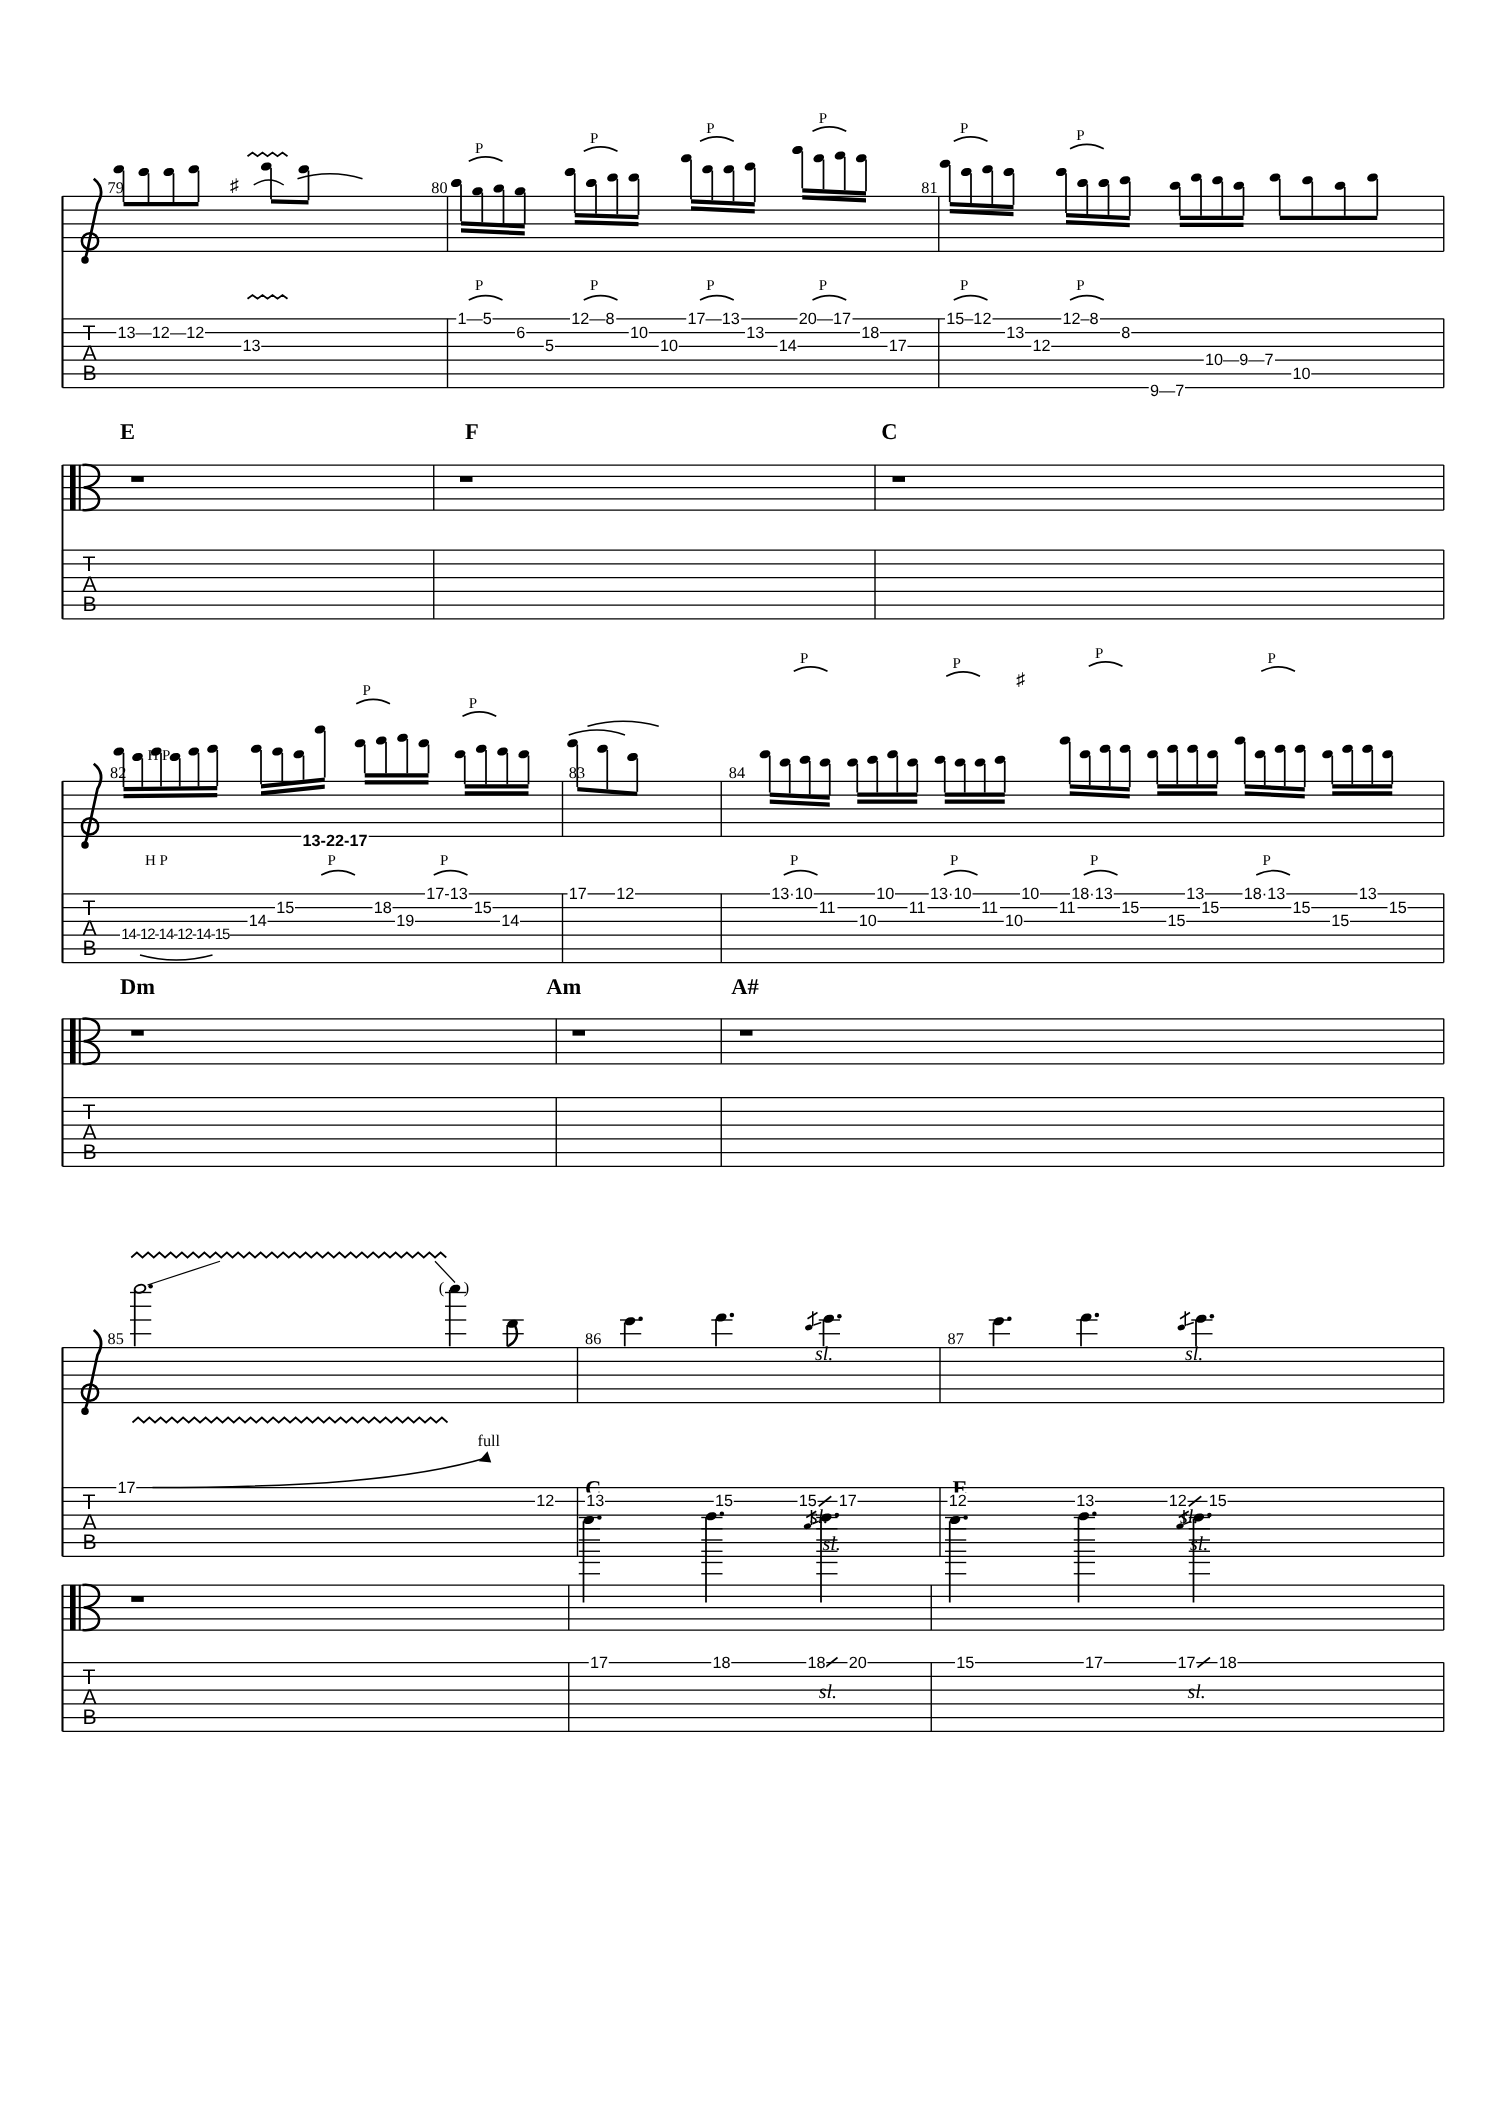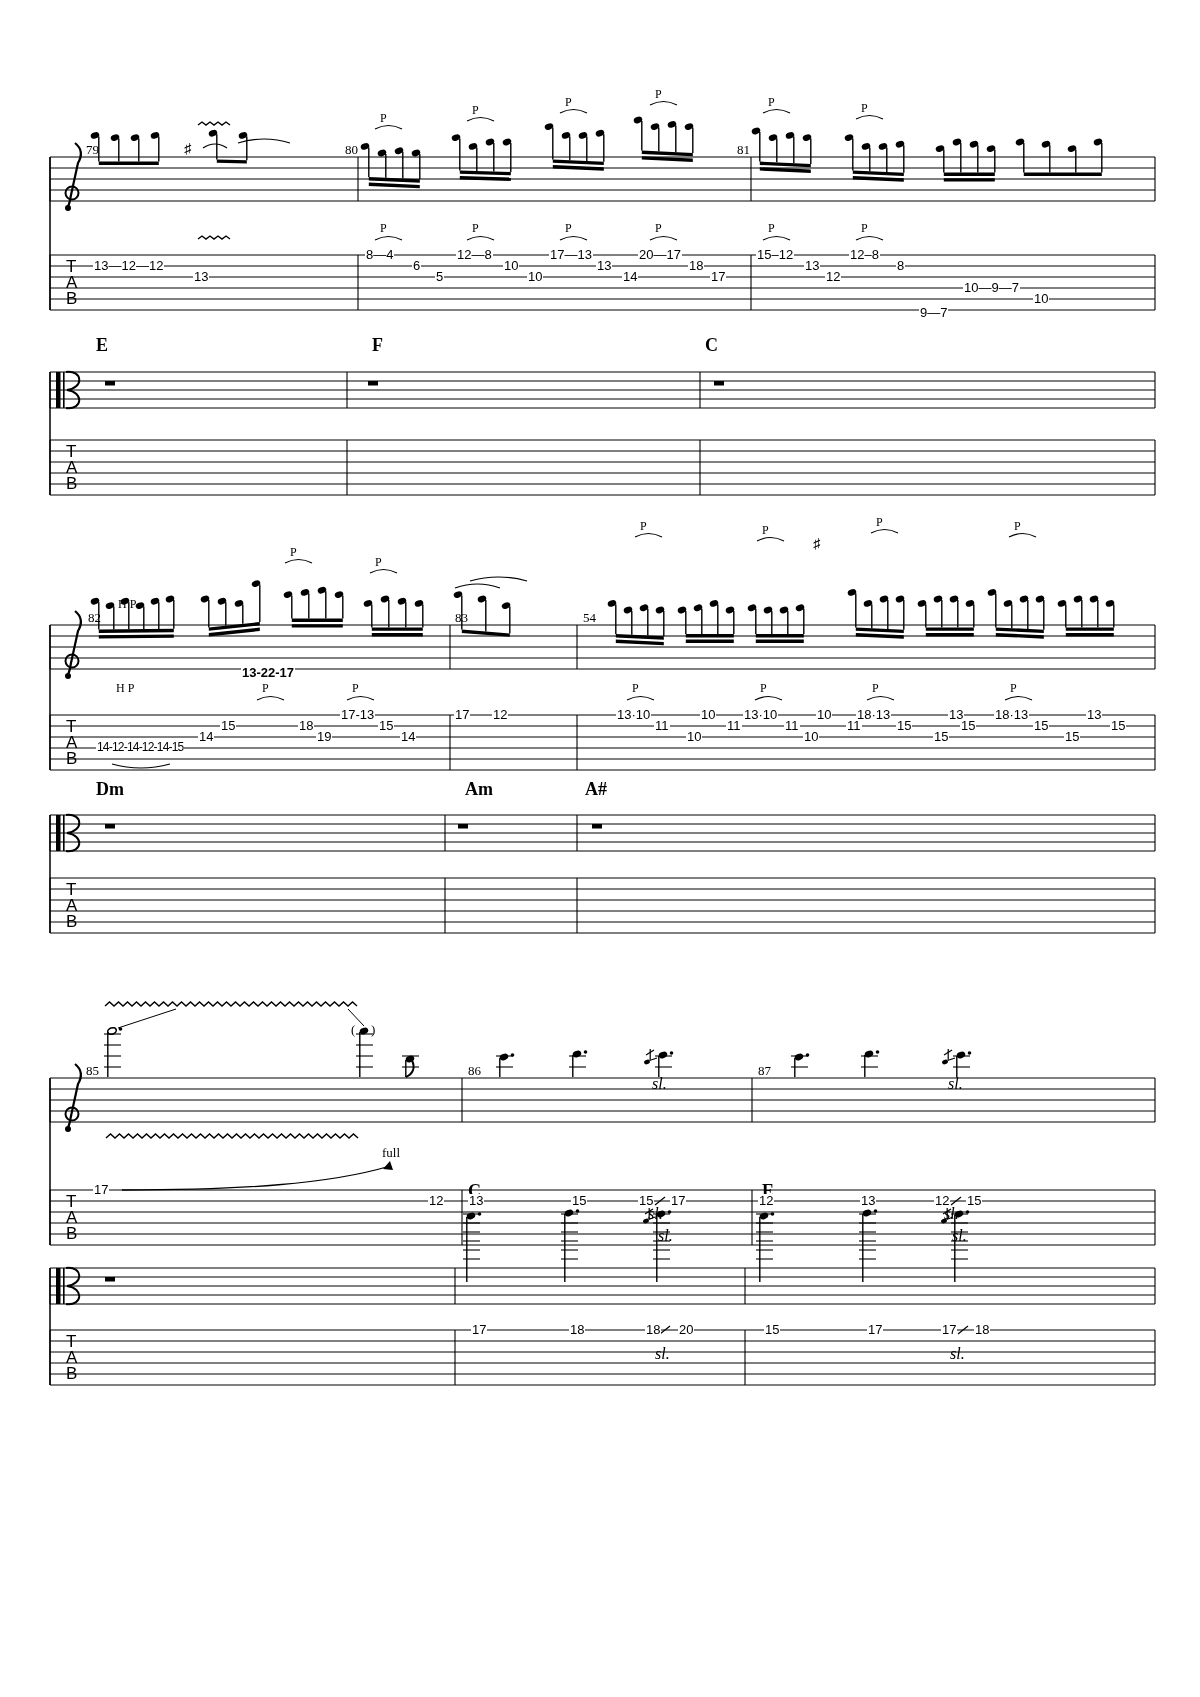--- a/index.html
+++ b/index.html
@@ -559,21 +559,21 @@
       <div class="tabletter" style="left: 66px; top: 459px;">A</div>
       <div class="tabletter" style="left: 66px; top: 475px;">B</div>
       <div class="mlabel" style="left: 86px; top: 143px;">79</div>
       <div class="mlabel" style="left: 345px; top: 143px;">80</div>
       <div class="mlabel" style="left: 737px; top: 143px;">81</div>
       <div class="chord" style="left: 96px; top: 336px;">E</div>
       <div class="chord" style="left: 372px; top: 336px;">F</div>
       <div class="chord" style="left: 705px; top: 336px;">C</div>
       <div class="tabnum" style="left: 95px; top: 259px; transform: translateX(-2px);">13—12—12</div>
       <div class="tabnum" style="left: 195px; top: 270px; transform: translateX(-2px);">13</div>
-      <div class="tabnum" style="left: 367px; top: 248px; transform: translateX(-2px);">8—4</div>
+      <div class="tabnum" style="left: 367px; top: 248px; transform: translateX(-2px);">1—5</div>
       <div class="tabnum" style="left: 458px; top: 248px; transform: translateX(-2px);">12—8</div>
       <div class="tabnum" style="left: 551px; top: 248px; transform: translateX(-2px);">17—13</div>
       <div class="tabnum" style="left: 640px; top: 248px; transform: translateX(-2px);">20—17</div>
       <div class="tabnum" style="left: 414px; top: 259px; transform: translateX(-2px);">6</div>
       <div class="tabnum" style="left: 505px; top: 259px; transform: translateX(-2px);">10</div>
       <div class="tabnum" style="left: 598px; top: 259px; transform: translateX(-2px);">13</div>
       <div class="tabnum" style="left: 690px; top: 259px; transform: translateX(-2px);">18</div>
       <div class="tabnum" style="left: 437px; top: 270px; transform: translateX(-2px);">5</div>
       <div class="tabnum" style="left: 529px; top: 270px; transform: translateX(-2px);">10</div>
       <div class="tabnum" style="left: 624px; top: 270px; transform: translateX(-2px);">14</div>
@@ -600,23 +600,23 @@
       <div class="anno" style="left: 861px; top: 102px;">P</div>
       <div class="acc" style="left: 184px; top: 141px;">♯</div>
       <div class="tabletter" style="left: 66px; top: 718px;">T</div>
       <div class="tabletter" style="left: 66px; top: 734px;">A</div>
       <div class="tabletter" style="left: 66px; top: 750px;">B</div>
       <div class="tabletter" style="left: 66px; top: 881px;">T</div>
       <div class="tabletter" style="left: 66px; top: 897px;">A</div>
       <div class="tabletter" style="left: 66px; top: 913px;">B</div>
       <div class="mlabel" style="left: 88px; top: 611px;">82</div>
       <div class="mlabel" style="left: 455px; top: 611px;">83</div>
-      <div class="mlabel" style="left: 583px; top: 611px;">54</div>
+      <div class="mlabel" style="left: 583px; top: 611px;">84</div>
       <div class="chord" style="left: 96px; top: 780px;">Dm</div>
-      <div class="chord" style="left: 437px; top: 780px; margin-left: 28px;">Am</div>
+      <div class="chord" style="left: 437px; top: 780px;">Am</div>
       <div class="chord" style="left: 585px; top: 780px;">A#</div>
       <div class="tabnum tight" style="left: 98px; top: 741px; transform: translateX(-2px);">14-12-14-12-14-15</div>
       <div class="tabnum" style="left: 200px; top: 730px; transform: translateX(-2px);">14</div>
       <div class="tabnum" style="left: 318px; top: 730px; transform: translateX(-2px);">19</div>
       <div class="tabnum" style="left: 402px; top: 730px; transform: translateX(-2px);">14</div>
       <div class="tabnum" style="left: 222px; top: 719px; transform: translateX(-2px);">15</div>
       <div class="tabnum" style="left: 300px; top: 719px; transform: translateX(-2px);">18</div>
       <div class="tabnum" style="left: 380px; top: 719px; transform: translateX(-2px);">15</div>
       <div class="tabnum" style="left: 243px; top: 666px; transform: translateX(-2px); font-weight: bold;">13-22-17</div>
       <div class="tabnum" style="left: 342px; top: 708px; transform: translateX(-2px);">17-13</div>

